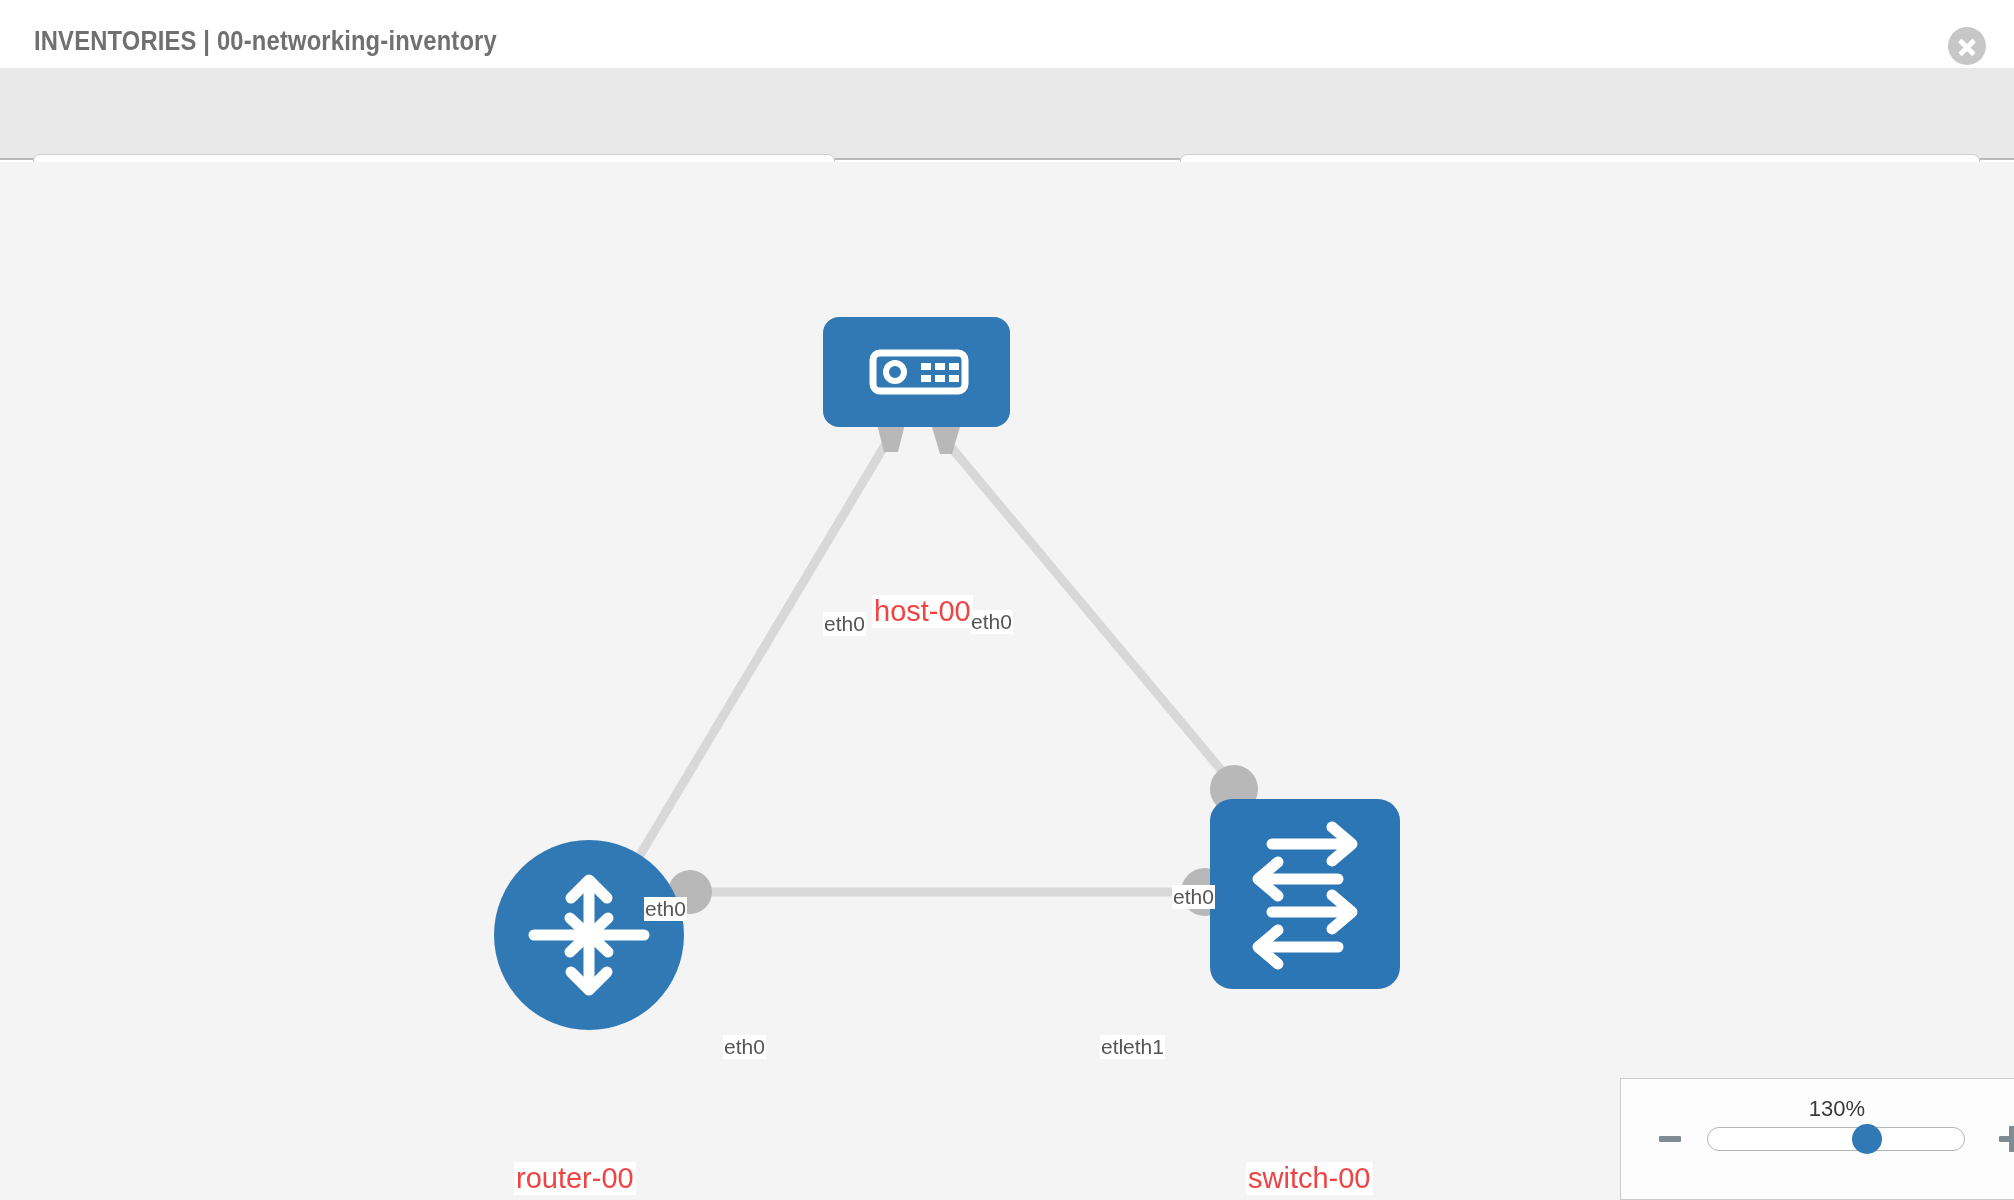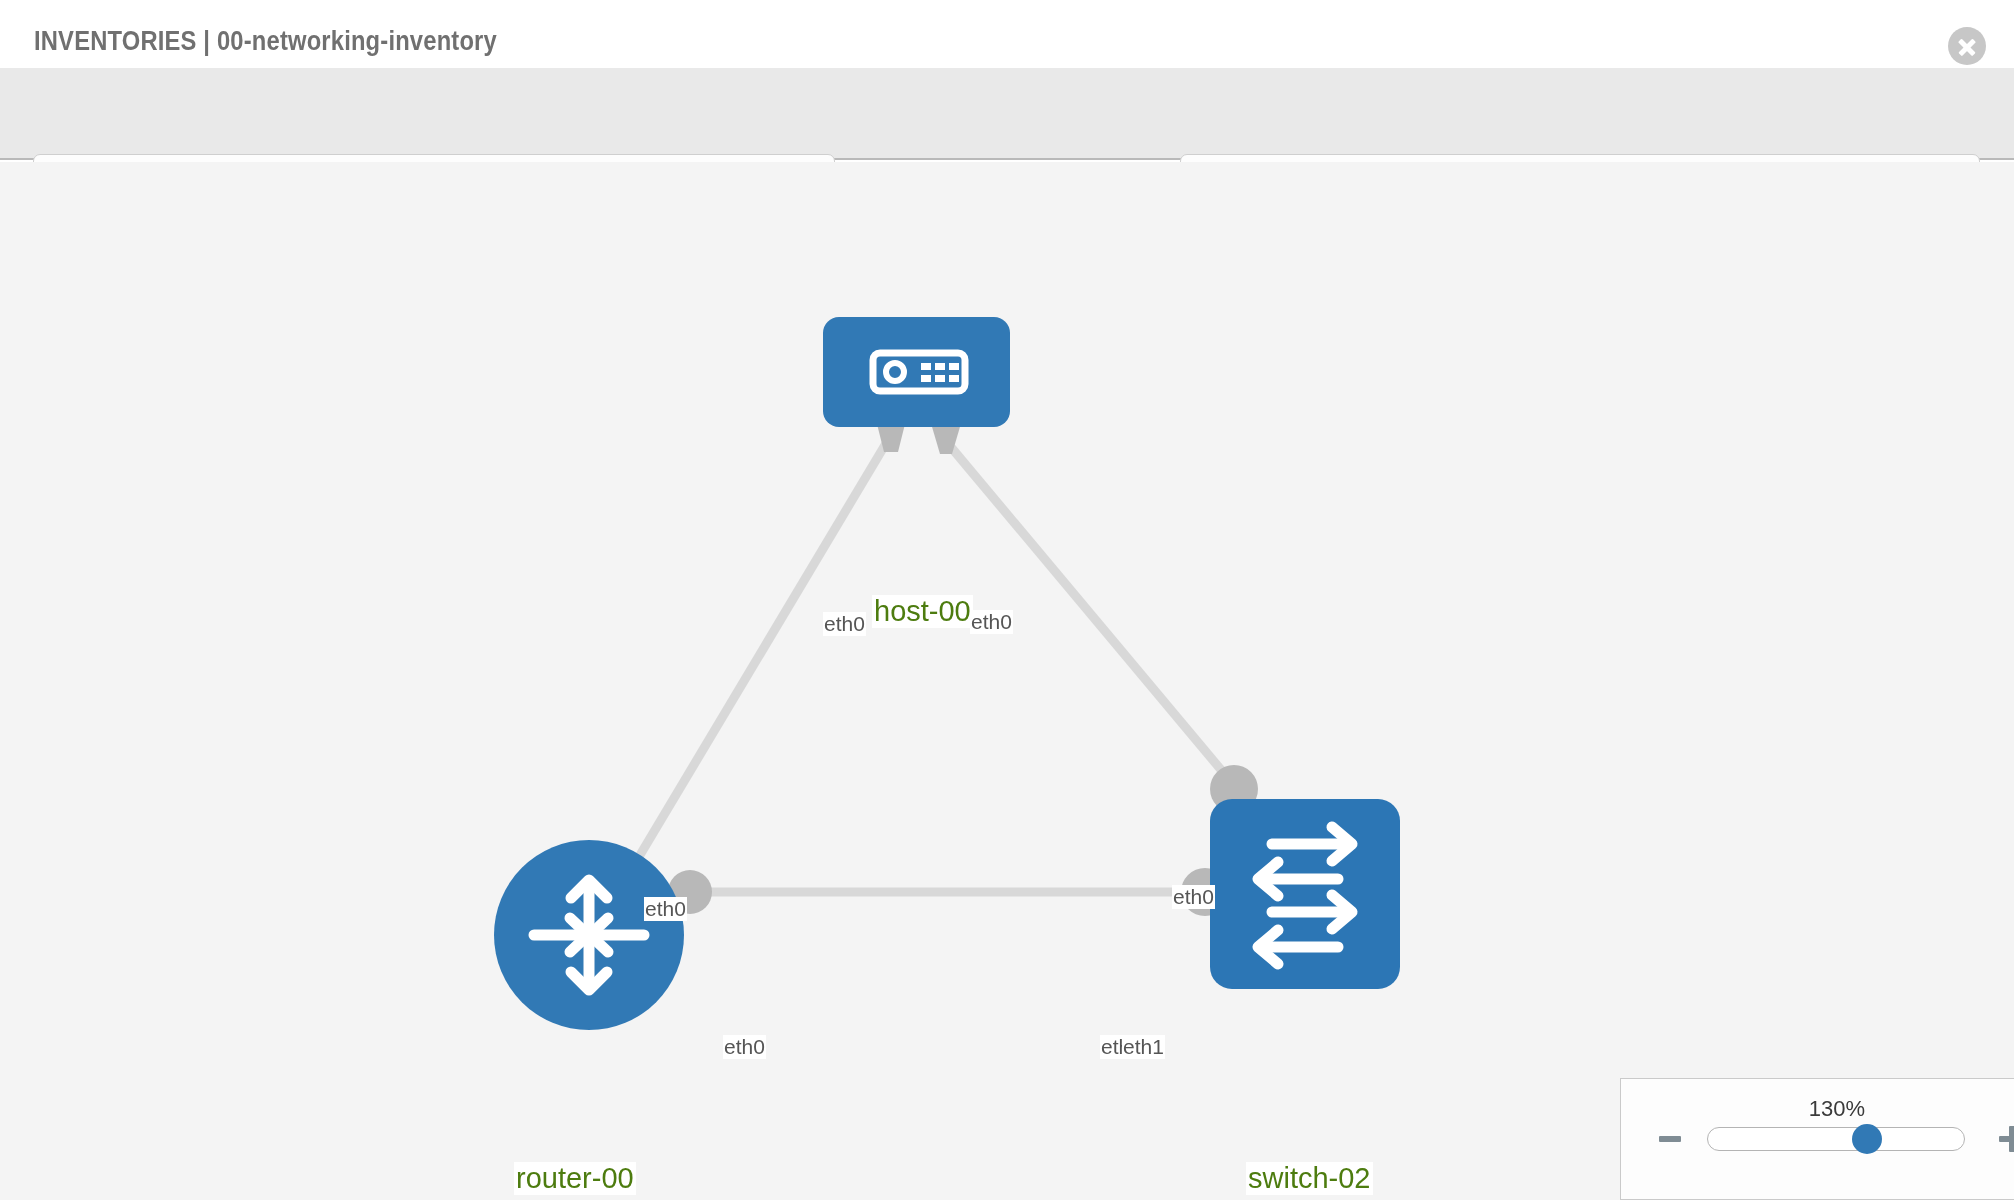--- a/index.html
+++ b/index.html
@@ -121,21 +121,21 @@
   .switch-icon {
     position: absolute; left: 1210px; top: 637px;
     width: 190px; height: 190px;
     background: #2c76b5;
     border-radius: 22px;
   }
 
   
   .node-label {
     position: absolute;
-    font-size: 29px; color: #4d7c0f;
+    font-size: 29px; color: #ef4444;
     background: #ffffff;
     white-space: nowrap;
     padding: 0 2px;
   }
   .lbl-host   { left: 872px; top: 433px; }
   .lbl-router { left: 514px; top: 1000px; }
   .lbl-switch { left: 1246px; top: 1000px; }
 
   
   .if-label {
@@ -303,21 +303,21 @@
           <polyline points="68,63 48,80 68,97"></polyline>
 
           <line x1="62" y1="113" x2="140" y2="113"></line>
           <polyline points="122,96 142,113 122,130"></polyline>
 
           <line x1="128" y1="148" x2="50" y2="148"></line>
           <polyline points="68,131 48,148 68,165"></polyline>
         </g>
       </svg>
     </div>
-    <div class="node-label lbl-switch">switch-02</div>
+    <div class="node-label lbl-switch">switch-00</div>
   </div>
 
   <div class="if-label if-host-left">eth0</div>
   <div class="if-label if-host-right">eth0</div>
   <div class="if-label if-router-up">eth0</div>
   <div class="if-label if-switch-up">eth0</div>
   <div class="if-label if-router-rt">eth0</div>
   <div class="if-label if-switch-lf-a">eth</div>
   <div class="if-label if-switch-lf-b">eth1</div>
 

